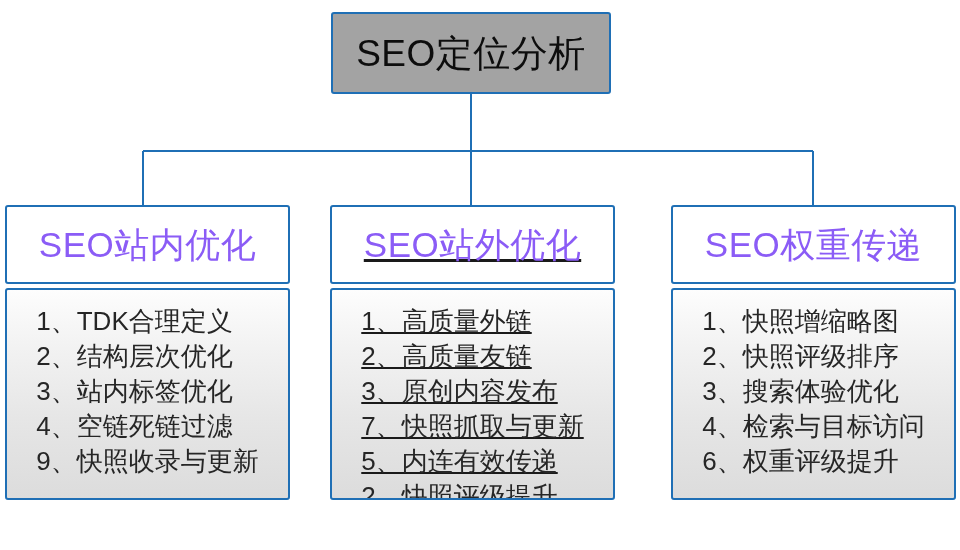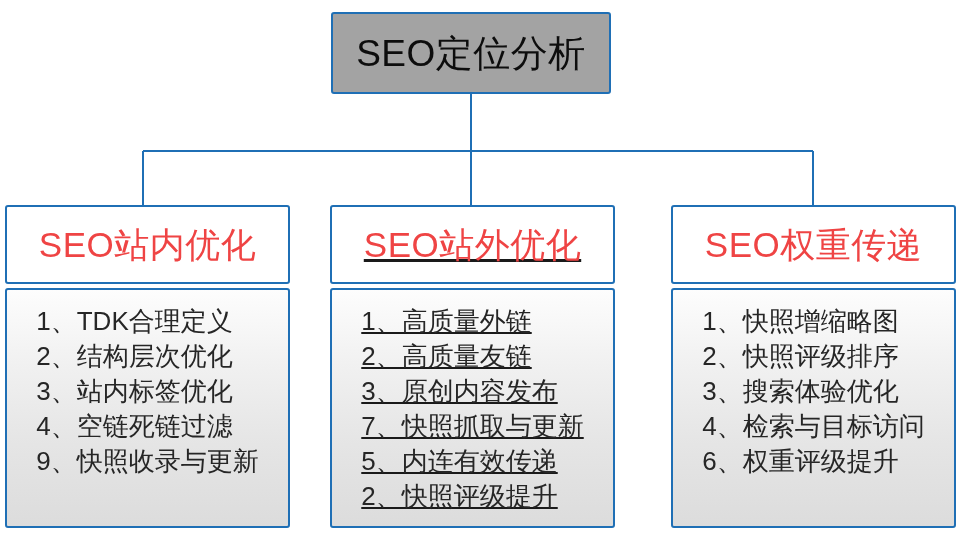--- a/index.html
+++ b/index.html
@@ -75,28 +75,28 @@
     border: 2px solid #1f6fb5;
     border-radius: 3px;
     display: flex;
     align-items: center;
     justify-content: center;
   }
   .col-header-title {
     font-size: 35px;
     line-height: 1;
     letter-spacing: 0.5px;
-    color: #ef4444;
+    color: #8b5cf6;
     white-space: nowrap;
   }
 
   .col-body {
     box-sizing: border-box;
     width: 100%;
-    height: 240px;
+    height: 212px;
     margin-top: 4px;
     border: 2px solid #1f6fb5;
     border-radius: 3px;
     background: linear-gradient(to bottom, #fdfdfd 0%, #f2f2f2 28%, #e6e6e6 62%, #dcdcdc 100%);
     padding: 14px 0 10px 0;
     display: flex;
     flex-direction: column;
     justify-content: flex-start;
     align-items: center;
     overflow: hidden;

